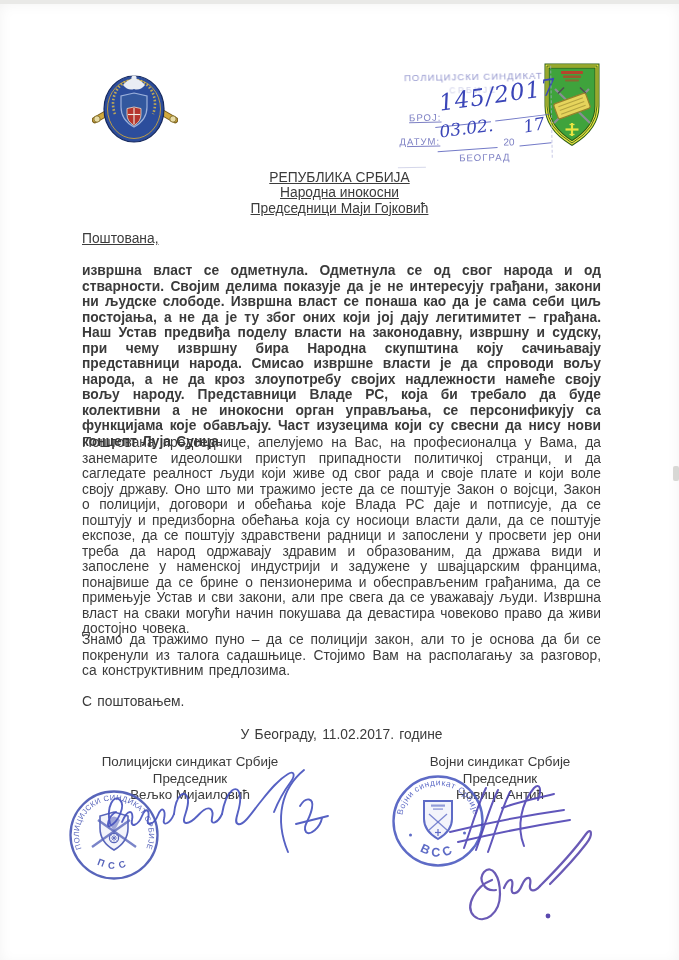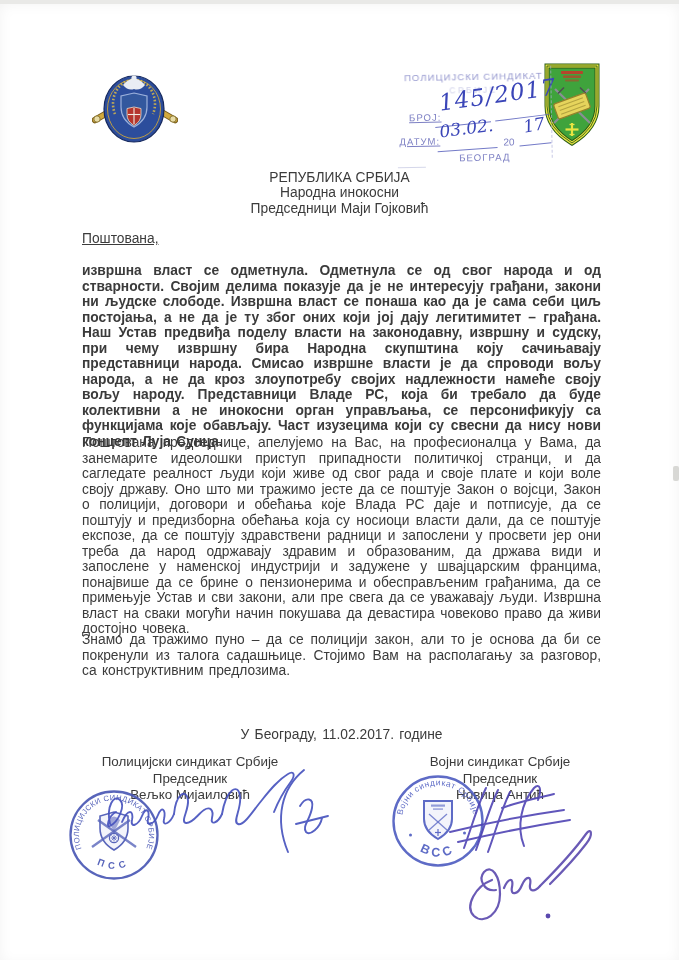--- a/index.html
+++ b/index.html
@@ -33,21 +33,21 @@
   .ts-year-value{left:130px;top:54px;font-size:17px;transform:rotate(-9deg);}
   .ts-rule{position:absolute;height:1.3px;background:#5a63bd;opacity:.85;}
   .ts-rule1{left:42px;top:62px;width:56px;transform:rotate(-5deg);}
   .ts-rule1b{left:102px;top:56px;width:54px;transform:rotate(-6deg);}
   .ts-rule2{left:44px;top:87px;width:60px;transform:rotate(-3deg);}
   .ts-rule3{left:126px;top:83px;width:32px;transform:rotate(-5deg);}
   .ts-frame-right{position:absolute;right:3px;top:5px;height:92px;border-left:1px dashed #aaadd8;opacity:.65;}
   .ts-frame-bottom{position:absolute;left:4px;bottom:1px;width:28px;border-top:1px solid #b9bcdc;opacity:.6;}
   
   .recipient{position:absolute;top:166px;left:0;width:100%;text-align:center;
-    font-size:13.8px;line-height:15.3px;}
+    font-size:13.8px;line-height:15.3px;text-decoration:underline;}
   .body-block{position:absolute;left:82px;width:519px;font-size:13.8px;line-height:15.5px;
     text-align:justify;word-spacing:1.5px;}
   #salutation{top:227px;text-align:left;text-decoration:underline;}
   #para1{top:259px;font-weight:bold;}
   #para2{top:431px;}
   #para3{top:628px;}
   #closing{top:690px;text-align:left;}
   #place-date{top:723px;text-align:center;}
   .sig-block{position:absolute;top:750px;width:200px;text-align:center;
     font-size:13.4px;line-height:16.6px;}
@@ -136,20 +136,21 @@
   <div class="recipient">
     <div>РЕПУБЛИКА СРБИЈА</div>
     <div>Народна инокосни</div>
     <div>Председници Маји Гојковић</div>
   </div>
 
   <div id="salutation" class="body-block">Поштована,</div>
   <div id="para1" class="body-block">извршна власт се одметнула. Одметнула се од свог народа и од стварности. Својим делима показује да је не интересују грађани, закони ни људске слободе. Извршна власт се понаша као да је сама себи циљ постојања, а не да је ту због оних који јој дају легитимитет – грађана. Наш Устав предвиђа поделу власти на законодавну, извршну и судску, при чему извршну бира Народна скупштина коју сачињавају представници народа. Смисао извршне власти је да спроводи вољу народа, а не да кроз злоупотребу својих надлежности намеће своју вољу народу. Представници Владе РС, која би требало да буде колективни а не инокосни орган управљања, се персонификују са функцијама које обављају. Част изузецима који су свесни да нису нови концепт Луја Сунца.</div>
   <div id="para2" class="body-block">Поштована председнице, апелујемо на Вас, на професионалца у Вама, да занемарите идеолошки приступ припадности политичкој странци, и да сагледате реалност људи који живе од свог рада и своје плате и који воле своју државу. Оно што ми тражимо јесте да се поштује Закон о војсци, Закон о полицији, договори и обећања које Влада РС даје и потписује, да се поштују и предизборна обећања која су носиоци власти дали, да се поштује експозе, да се поштују здравствени радници и запослени у просвети јер они треба да народ одржавају здравим и образованим, да држава види и запослене у наменској индустрији и задужене у швајцарским францима, понајвише да се брине о пензионерима и обесправљеним грађанима, да се примењује Устав и сви закони, али пре свега да се уважавају људи. Извршна власт на сваки могући начин покушава да девастира човеково право да живи достојно човека.</div>
   <div id="para3" class="body-block">Знамо да тражимо пуно – да се полицији закон, али то је основа да би се покренули из талога садашњице. Стојимо Вам на располагању за разговор, са конструктивним предлозима.</div>
+  <div id="closing" class="body-block">С поштовањем.</div>
   <div id="place-date" class="body-block">У Београду, 11.02.2017. године</div>
 
   <div id="sig-left" class="sig-block">
     <div>Полицијски синдикат Србије</div>
     <div>Председник</div>
     <div>Вељко Мијаиловић</div>
   </div>
   <div id="sig-right" class="sig-block">
     <div>Војни синдикат Србије</div>
     <div>Председник</div>

